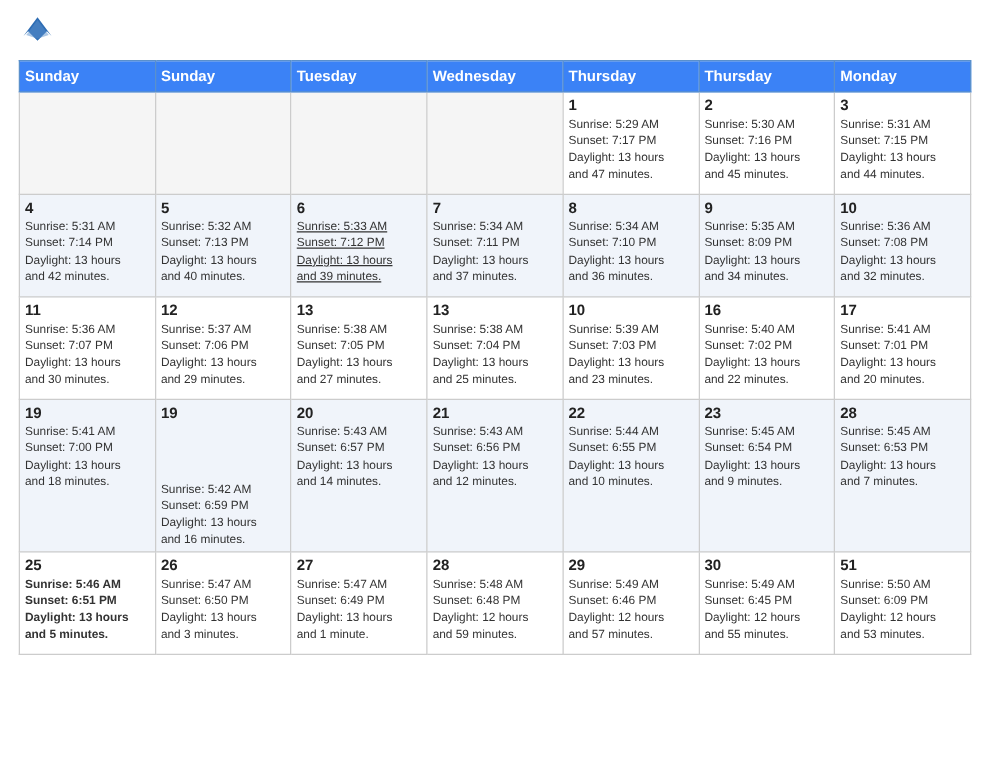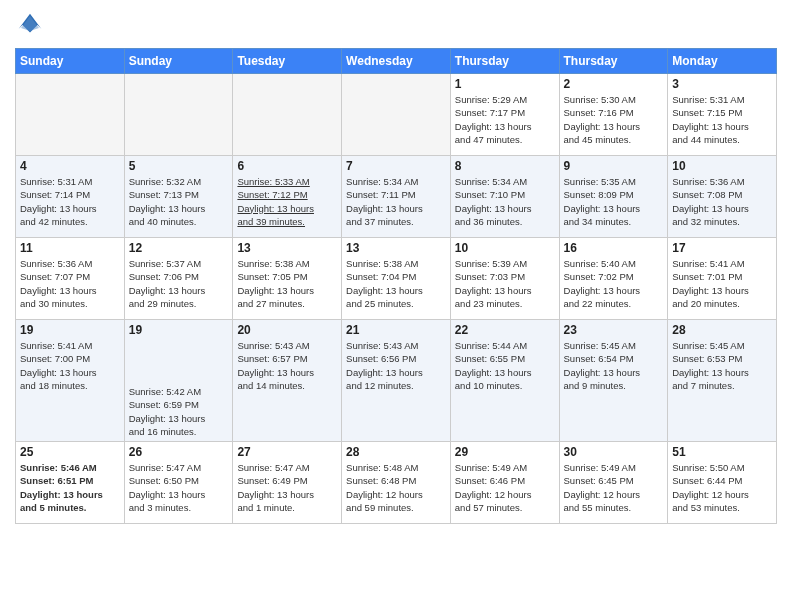--- a/index.html
+++ b/index.html
@@ -349,20 +349,20 @@
           <td>
             <span class="day-number">30</span>
             <div class="day-info" style="white-space: pre-line;">Sunrise: 5:49 AM
 Sunset: 6:45 PM
 Daylight: 12 hours
 and 55 minutes.</div>
           </td>
           <td>
             <span class="day-number">51</span>
             <div class="day-info" style="white-space: pre-line;">Sunrise: 5:50 AM
-Sunset: 6:44 PM
+Sunset: 6:09 PM
 Daylight: 12 hours
 and 53 minutes.</div>
           </td>
         </tr>
       </tbody>
   </table>
 </div>
 
 </body></html>

